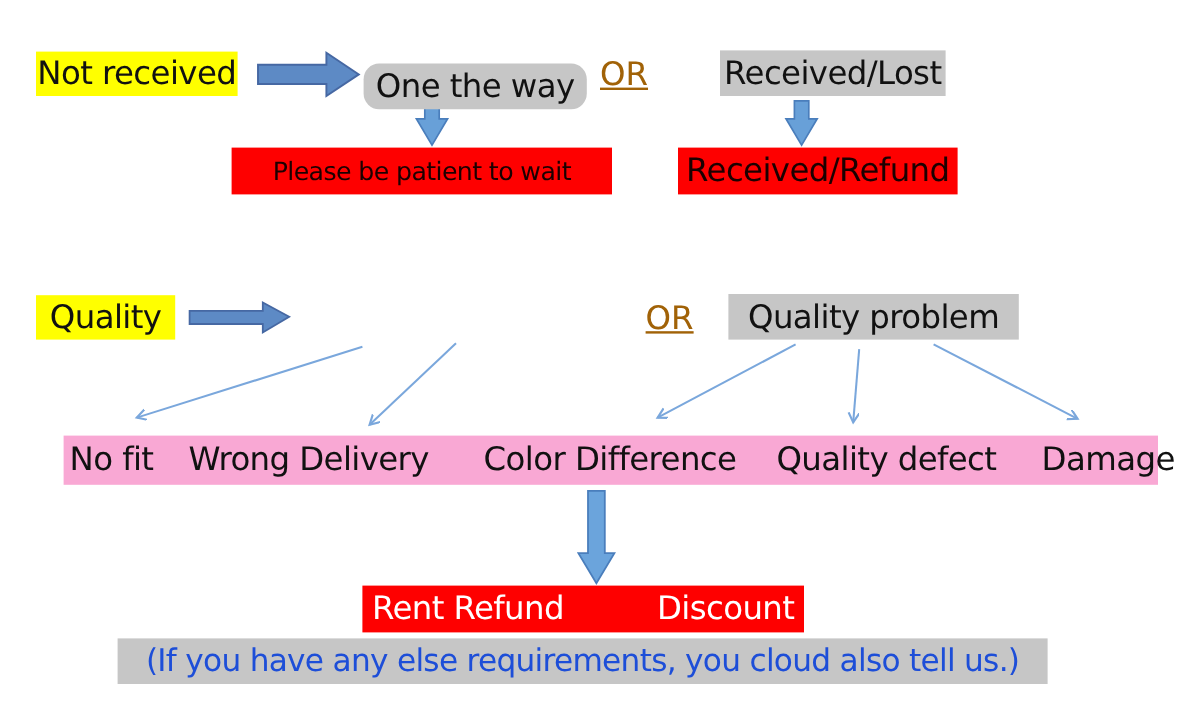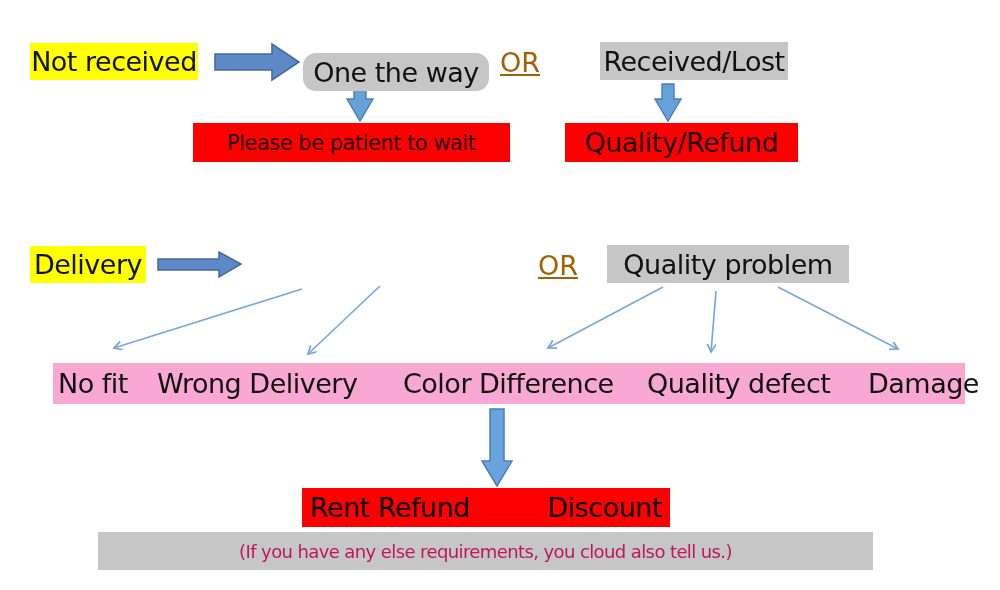--- a/index.html
+++ b/index.html
@@ -59,35 +59,35 @@
     left: 302px; top: 488px;
     width: 368px; height: 39px;
     background: #fe0000;
     display: flex;
     align-items: center;
     justify-content: space-between;
     padding: 0 8px;
     box-sizing: border-box;
     font-size: 27px;
     letter-spacing: -0.5px;
-    color: #000000;
+    color: #ffffff;
     white-space: nowrap;
   }
   #note-bar {
     position: absolute;
     left: 98px; top: 532px;
     width: 775px; height: 38px;
     background: #c6c6c6;
     display: flex;
     align-items: center;
     justify-content: center;
-    font-size: 18px;
+    font-size: 26px;
     letter-spacing: -0.6px;
     white-space: nowrap;
-    color: #be185d;
+    color: #1d4ed8;
   }
 </style>
 </head>
 <body>
 
 <div id="canvas">
 
   <svg id="arrow-layer" width="1000" height="590" viewBox="0 0 1000 590">
     <defs>
       <marker id="thinhead" markerWidth="14" markerHeight="14" refX="8" refY="4.5" orient="auto" markerUnits="userSpaceOnUse">
@@ -115,23 +115,23 @@
   <div class="box yellow" style="left:30px; top:43px; width:168px; height:37px;">Not received</div>
 
   <div class="box gray" style="left:303px; top:53px; width:186px; height:38px;border-radius:13px;">One the way</div>
 
   <div class="or-label" style="left:500px; top:47px;">OR</div>
 
   <div class="box gray" style="left:580px; top:42px; width:188px; height:38px;margin-left:20px;">Received/Lost</div>
 
   <div class="box red" style="left:193px; top:123px; width:317px; height:39px; font-size:21px;">Please be patient to wait</div>
 
-  <div class="box red" style="left:565px; top:123px; width:233px; height:39px;">Quality/Refund</div>
+  <div class="box red" style="left:565px; top:123px; width:233px; height:39px;">Received/Refund</div>
 
-  <div class="box yellow" style="left:30px; top:246px; width:116px; height:37px;">Delivery</div>
+  <div class="box yellow" style="left:30px; top:246px; width:116px; height:37px;">Quality</div>
 
 
   <div class="or-label" style="left:538px; top:250px;">OR</div>
 
   <div class="box gray" style="left:607px; top:245px; width:242px; height:38px;">Quality problem</div>
 
   <div id="reason-band">
     <span class="band-label" style="left:5px;">No fit</span>
     <span class="band-label" style="left:104px;">Wrong Delivery</span>
     <span class="band-label" style="left:350px;">Color Difference</span>

